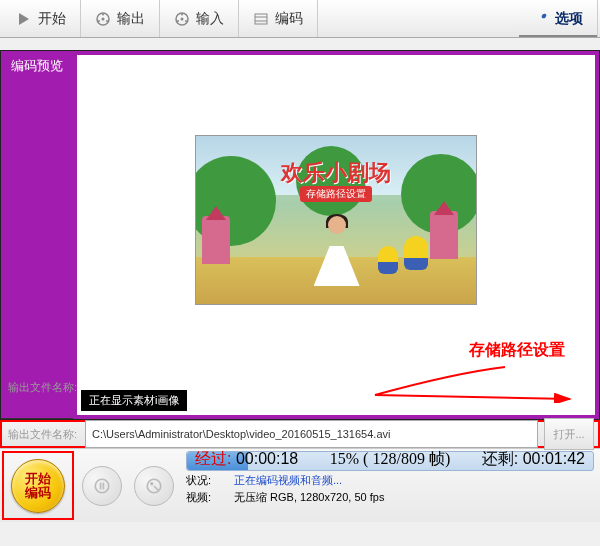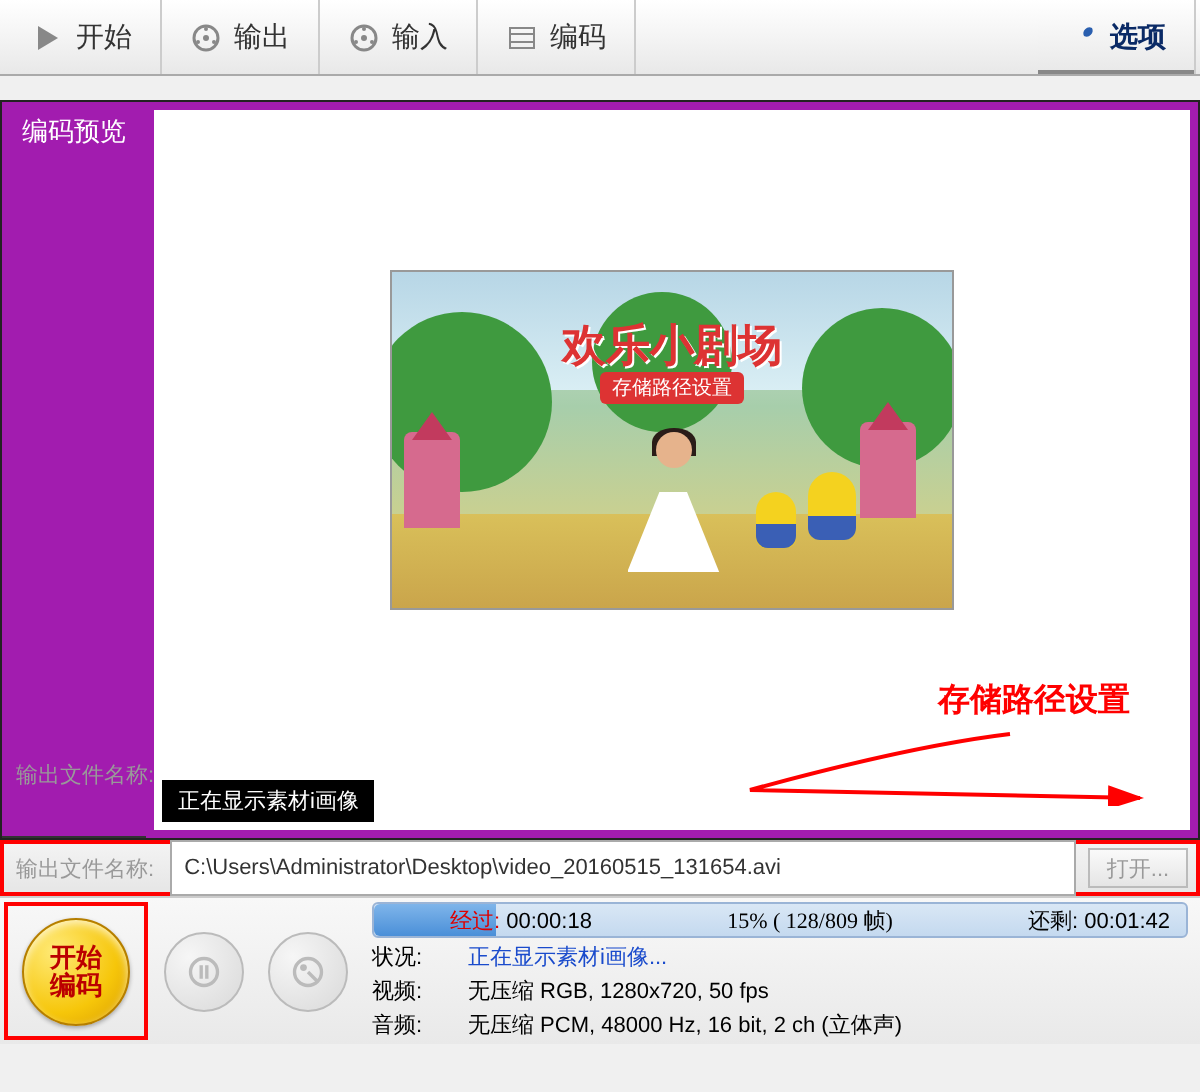--- a/index.html
+++ b/index.html
@@ -113,21 +113,21 @@
     gap:6px;
   }
   .path-left-label{
     color:#999;font-size:11px;padding:0 2px;white-space:nowrap;
   }
   .path-input{
     flex:1; height:28px; border:1px solid #aaa; background:#fff;
     font-size:11px; padding:0 6px; color:#333;
   }
   .open-btn{
-    height:20px; width:50px; border:1px solid #bbb;
+    height:32px; width:50px; border:1px solid #bbb;
     background:linear-gradient(#fafafa,#e5e5e5); font-size:11px; color:#999;
   }
   .bottom {
     height:74px;
     display:flex;
     background:linear-gradient(#f8f8f8,#e9e9e9);
     border-top:1px solid #ccc;
   }
   .start-wrap{
     width:72px; border:2px solid #ff0000;
@@ -155,22 +155,21 @@
     padding:2px 6px;
     gap:2px;
   }
   .prog-bar-row{
     height:20px;
     background:linear-gradient(#d9e7f5,#c4d9ef);
     border:1px solid #9ab4d6;
     border-radius:3px;
     position:relative;
     display:flex;align-items:flex-end;
-    font-size:11px;
-    padding-left:30px;
+    font-size:16px;
   }
   .prog-fill{
     position:absolute;left:0;top:0;bottom:0;
     background:linear-gradient(#7fb5ea,#4a8fd8);
     border-radius:3px 0 0 3px;
   }
   .prog-text{position:relative;display:flex;width:100%;padding:0 8px;color:#000;}
   .prog-text .c{flex:1;text-align:center;font-family:Liberation Serif, serif;}
   .info-line{font-size:11px;color:#000;display:flex;gap:6px;}
   .info-line .k{width:42px;color:#000;}
@@ -311,24 +310,20 @@
     <div class="prog-bar-row">
       <div class="prog-fill" id="progfill" style="width: 15%;"></div>
       <div class="prog-text">
         <span><span class="hl-red">经过:</span> <span>00:00:18</span></span>
         <span class="c">15% ( 128/809 帧)</span>
         <span><span>还剩:</span> <span>00:01:42</span></span>
       </div>
     </div>
     <div class="info-line">
         <span class="k">状况:</span>
-        <span class="v blue">正在显示素材i画像...</span>
+        <span class="v blue">正在编码视频和音频...</span>
       </div>
     <div class="info-line">
         <span class="k">视频:</span>
         <span class="v">无压缩 RGB, 1280x720, 50 fps</span>
       </div>
-    <div class="info-line">
-        <span class="k">音频:</span>
-        <span class="v">无压缩 PCM, 48000 Hz, 16 bit, 2 ch (立体声)</span>
-      </div>
   </div>
 </div>
 
 </body></html>

